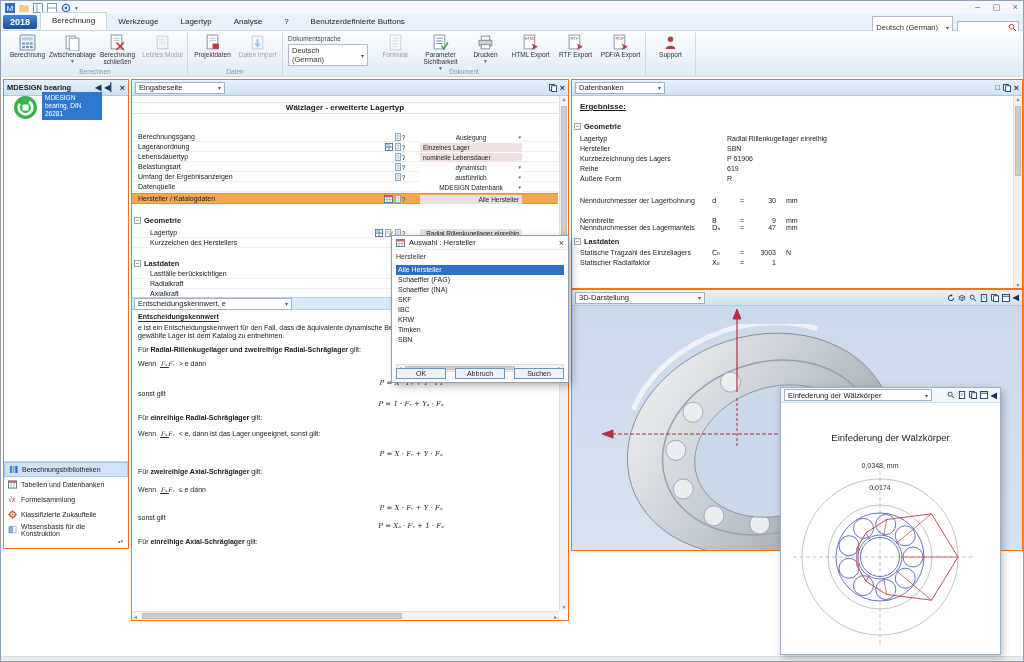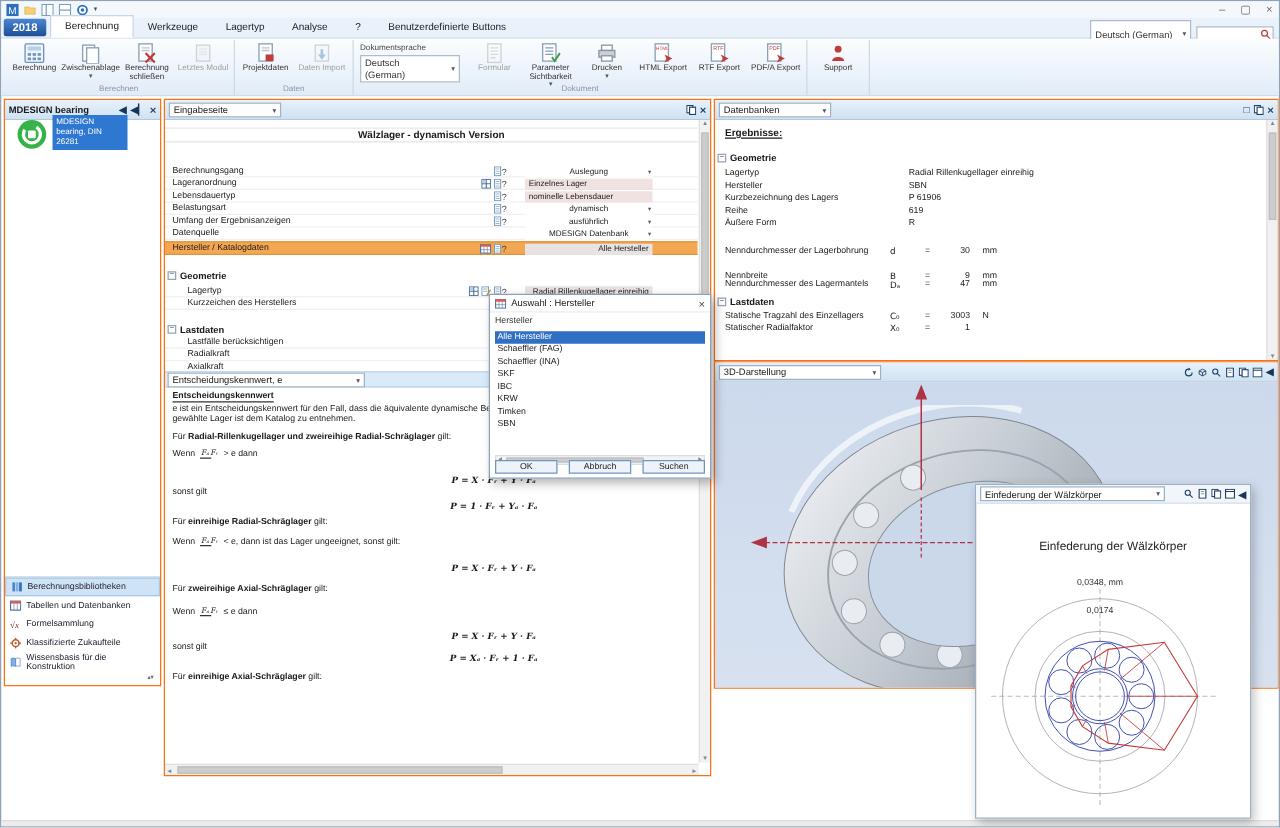--- a/index.html
+++ b/index.html
@@ -73,22 +73,22 @@
   .fval.sel .vcaret{position:absolute;right:1px;font-size:5px;color:#556;}
   .fval.pink{background:#f0e2e0;padding-left:3px;}
   .fval.grey{background:#e9e2e2;justify-content:flex-end;padding-right:3px;}
   .fsec{position:absolute;left:2px;display:flex;gap:3px;align-items:center;font-size:7.5px;font-weight:bold;}
   .secbox{width:7px;height:7px;border:1px solid #93a5b6;font-size:6px;line-height:5px;text-align:center;color:#333;background:#fff;font-weight:normal;}
   .comboband{position:absolute;left:0;right:10px;height:13px;background:#d9eafa;border-top:1px solid #bcd4ea;border-bottom:1px solid #bcd4ea;display:flex;align-items:center;padding:0 2px;}
   .comboband .hsel{min-width:158px;justify-content:space-between;}
   
   .dline{position:absolute;left:6px;font-size:7px;white-space:nowrap;}
   .dhead{font-weight:bold;border-bottom:1px solid #333;padding-bottom:1px;}
-  .dform{position:absolute;left:188px;width:150px;text-align:center;font-family:"DejaVu Serif",serif;
-         font-style:italic;font-size:7px;white-space:nowrap;font-weight:bold;}
+  .dform{position:absolute;left:204px;width:150px;text-align:center;font-family:"DejaVu Serif",serif;
+         font-style:italic;font-size:7px;white-space:nowrap;}
   .frac{display:inline-block;vertical-align:middle;text-align:center;font-family:"DejaVu Serif",serif;
         font-style:italic;font-size:6px;line-height:1;margin:0 2px;}
   .frac .fn{border-bottom:0.5px solid #333;padding:0 1px;}
   
   .orow{position:absolute;left:0;right:12px;height:10px;font-size:7px;}
   .olab{position:absolute;left:8px;top:0;white-space:nowrap;}
   .oval{position:absolute;left:155px;top:0;white-space:nowrap;}
   .osym{position:absolute;left:140px;top:0;font-family:"DejaVu Sans",sans-serif;}
   .oeq{position:absolute;left:168px;top:0;}
   .onum{position:absolute;left:176px;width:28px;top:0;text-align:right;}
@@ -447,21 +447,21 @@
         <span class="ic" id="ipCopyIcon">
             <svg viewBox="0 0 9 9" width="8" height="8">
               <rect x="0.5" y="0.5" width="5.5" height="6.5" fill="#fff" stroke="#1c3f66"></rect>
               <rect x="3" y="2" width="5.5" height="6.5" fill="#fff" stroke="#1c3f66"></rect>
             </svg>
           </span>
         <span class="xbtn">×</span>
       </span>
     </div>
     <div id="formRows" style="position:absolute;left:0;top:0;right:0;bottom:0;">
-      <div class="ftitle">Wälzlager - dynamisch Version</div>
+      <div class="ftitle">Wälzlager - erweiterte Lagertyp</div>
     <div class="frow" style="top: 52px;">
           <span class="flab">Berechnungsgang</span>
           <span class="ficons">
             <span class="ic ">
               <svg viewBox="0 0 12 9" width="11" height="8">
                 <rect x="0.5" y="0.5" width="5.5" height="8" fill="#fff" stroke="#7d9ec3"></rect>
                 <line x1="1.5" y1="2.5" x2="5" y2="2.5" stroke="#9db6cf"></line>
                 <line x1="1.5" y1="4.5" x2="5" y2="4.5" stroke="#9db6cf"></line>
                 <line x1="1.5" y1="6.5" x2="5" y2="6.5" stroke="#9db6cf"></line>
                 <text x="7" y="7.6" font-size="8" fill="#333" font-family="sans-serif">?</text>

